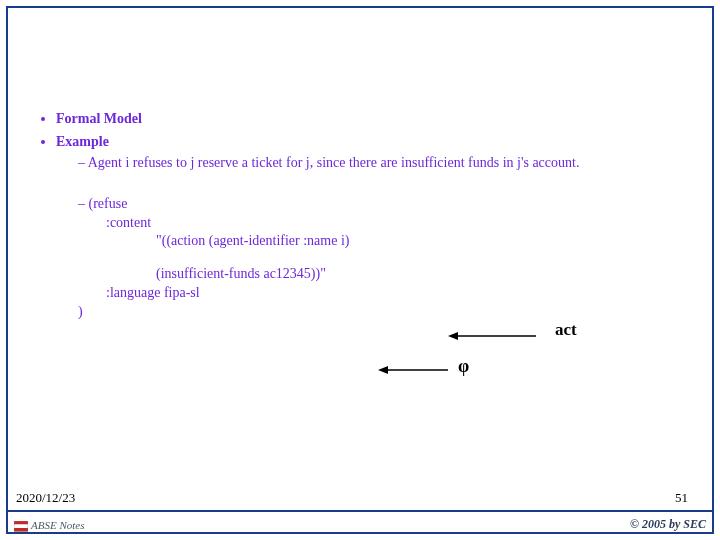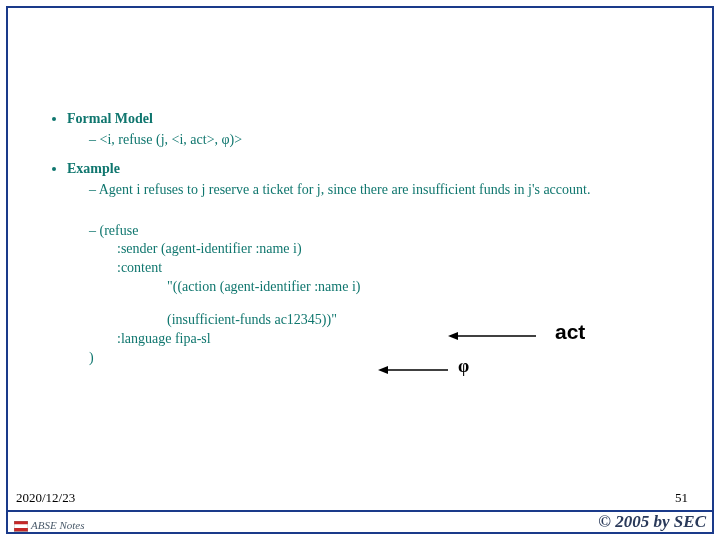--- a/index.html
+++ b/index.html
@@ -32,25 +32,25 @@
     right: 6px;
     bottom: 6px;
     height: 22px;
     border-left: 2px solid #1a3a8a;
     border-right: 2px solid #1a3a8a;
     border-bottom: 2px solid #1a3a8a;
     box-sizing: border-box;
   }
   .content {
     position: absolute;
-    left: 49px;
+    left: 38px;
     top: 110px;
     right: 20px;
     font-size: 14px;
-    color: #0f766e;
+    color: #6d28d9;
     line-height: 1.35;
   }
   ul.bullets {
     list-style: disc;
     margin: 0;
     padding-left: 18px;
   }
   ul.bullets > li {
     margin-bottom: 4px;
   }
@@ -68,23 +68,23 @@
     font-family: "Times New Roman", Times, serif;
     font-size: 14px;
     line-height: 1.35;
     white-space: normal;
   }
   .indent1 { padding-left: 28px; }
   .indent2 { padding-left: 78px; }
   .closeparen { padding-left: 0; }
   .annot {
     position: absolute;
-    font-family: Liberation Sans, sans-serif;
+    font-family: Liberation Serif, serif;
     font-weight: bold;
-    font-size: 21px;
+    font-size: 17px;
     color: #000;
   }
   .arrow {
     position: absolute;
     height: 1px;
   }
   .arrow svg { display: block; }
   .footer-left {
     position: absolute;
     left: 16px;
@@ -108,52 +108,48 @@
   }
   .bottom-left svg {
     vertical-align: middle;
     margin-right: 3px;
   }
   .bottom-right {
     position: absolute;
     right: 14px;
     bottom: 8px;
     font-family: Georgia, "Times New Roman", serif;
-    font-size: 17px;
+    font-size: 12px;
     font-style: italic;
     font-weight: bold;
     color: #2a3a5a;
   }
 </style>
 </head>
 <body>
 
 <div class="slide">
   <div class="frame"></div>
   <div class="frame-bottom"></div>
 
   <div class="content">
     <ul class="bullets">
       <li>
         <span class="bold">Formal Model</span>
-        <ul class="dashes">
-          <li>&lt;i, refuse (j, &lt;i, act&gt;, φ)&gt;</li>
-        </ul>
       </li>
       <li>
         <span class="bold">Example</span>
         <ul class="dashes">
           <li>Agent i refuses to j reserve a ticket for j, since there are insufficient funds in j's account.</li>
         </ul>
         <div style="height:10px"></div>
         <ul class="dashes">
           <li>
             <span>(refuse</span>
             <div class="codeblock" style="margin-left:0;">
-              <div class="indent1">:sender (agent-identifier :name i)</div>
               <div class="indent1">:content</div>
               <div class="indent2">"((action (agent-identifier :name i)</div>
               <div style="height:14px"></div>
               <div class="indent2">(insufficient-funds ac12345))"</div>
               <div class="indent1">:language fipa-sl</div>
               <div class="closeparen">)</div>
             </div>
           </li>
         </ul>
       </li>

